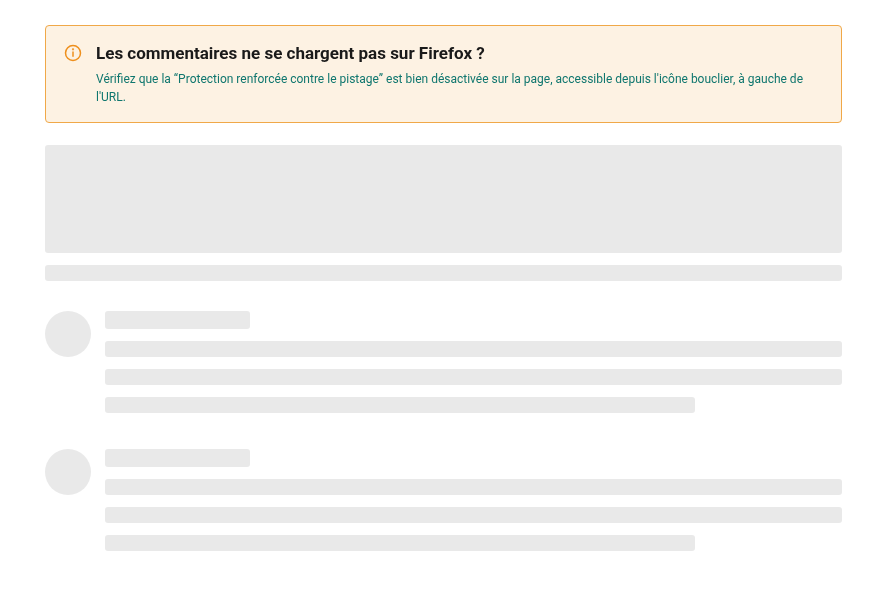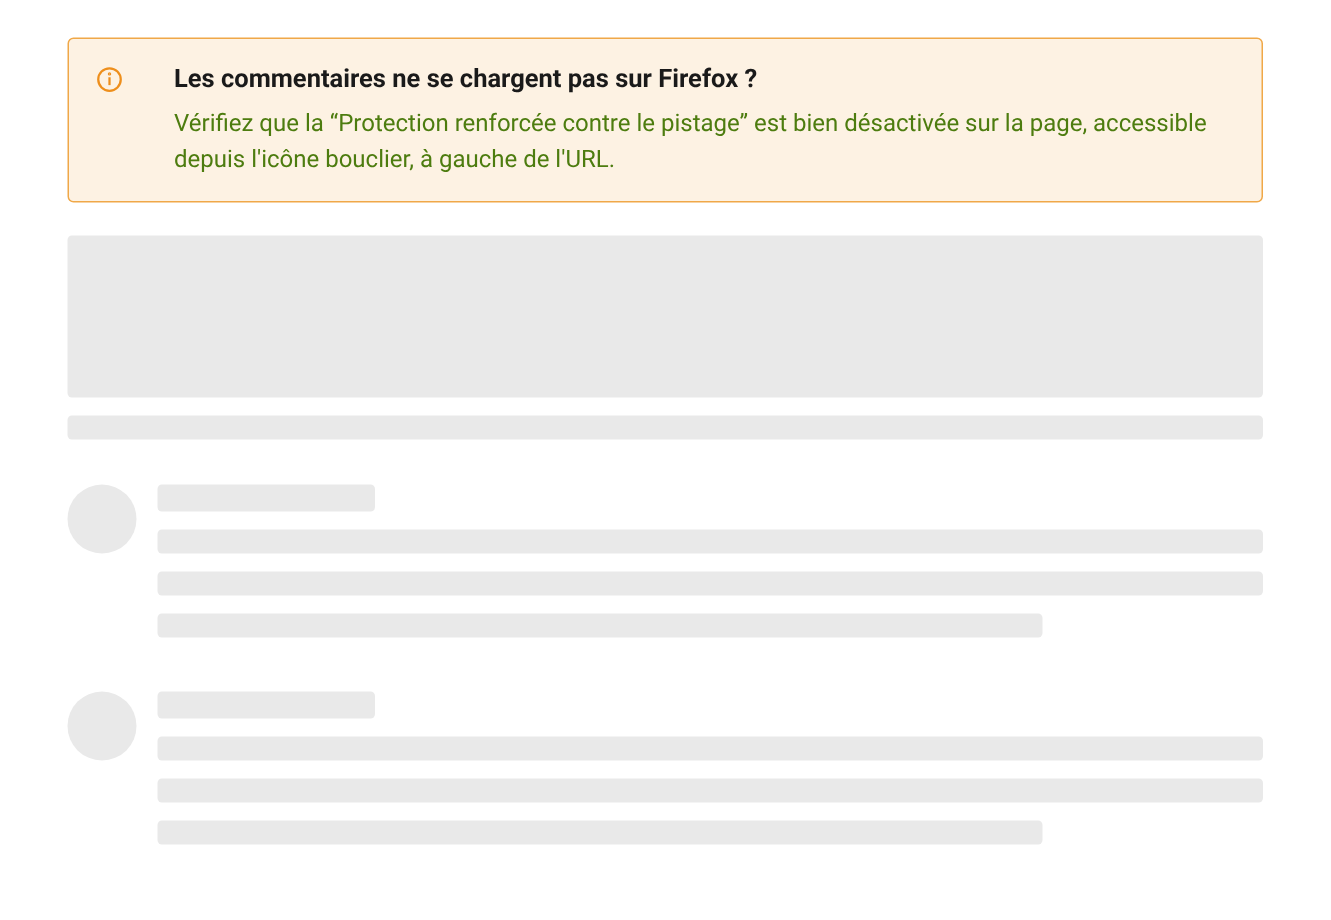--- a/index.html
+++ b/index.html
@@ -28,32 +28,31 @@
       height: 18px;
       margin-top: 2px;
     }
     .alert-icon svg {
       width: 18px;
       height: 18px;
     }
     .alert-content {
       flex: 1;
       color: #1a1a1a;
-      margin-left: 20px;
     }
     .alert-title {
       font-weight: 700;
       font-size: 17px;
       line-height: 1.4;
       margin-bottom: 4px;
     }
     .alert-body {
-      font-size: 16px;
+      font-size: 12px;
       line-height: 1.5;
-      color: #4d7c0f;
+      color: #0f766e;
     }
     .skeleton-container {
       margin-top: 22px;
     }
     .skeleton {
       background: #e9e9e9;
       border-radius: 3px;
     }
     .skeleton-header {
       height: 108px;

